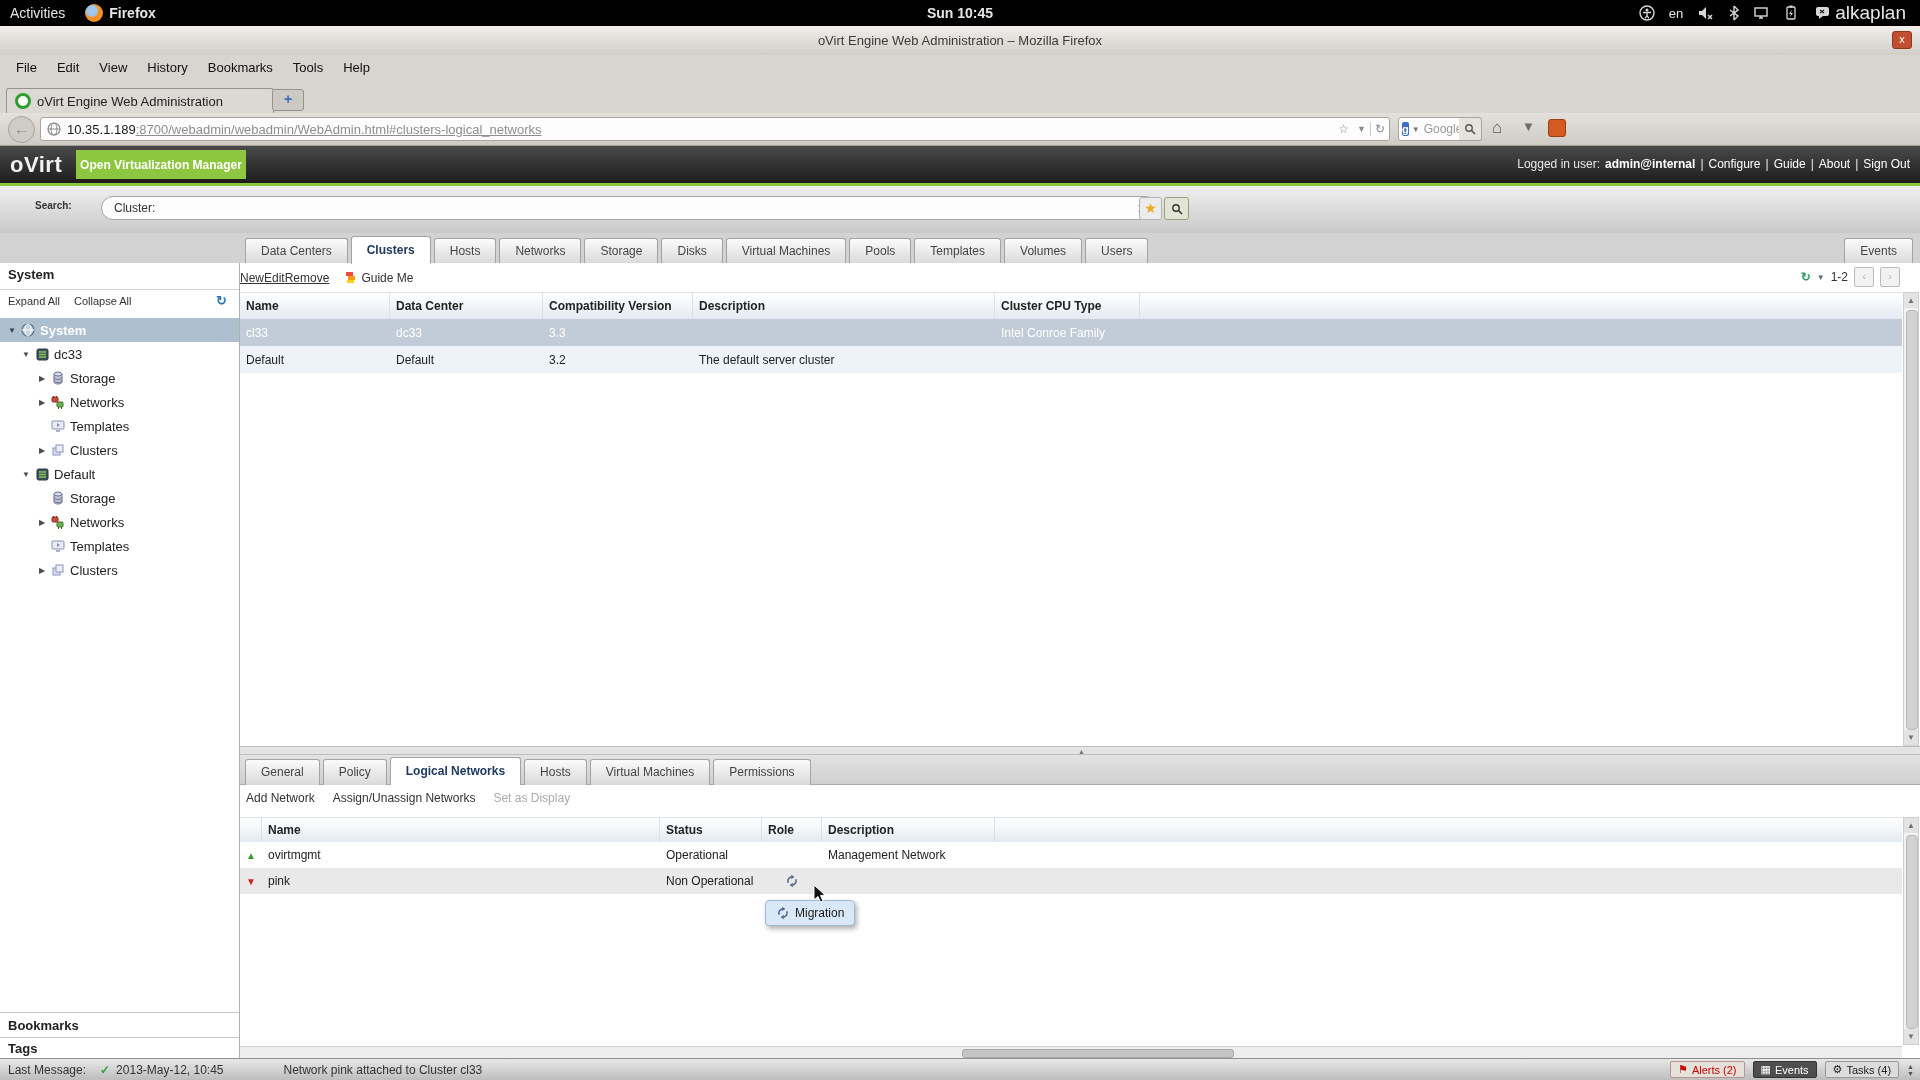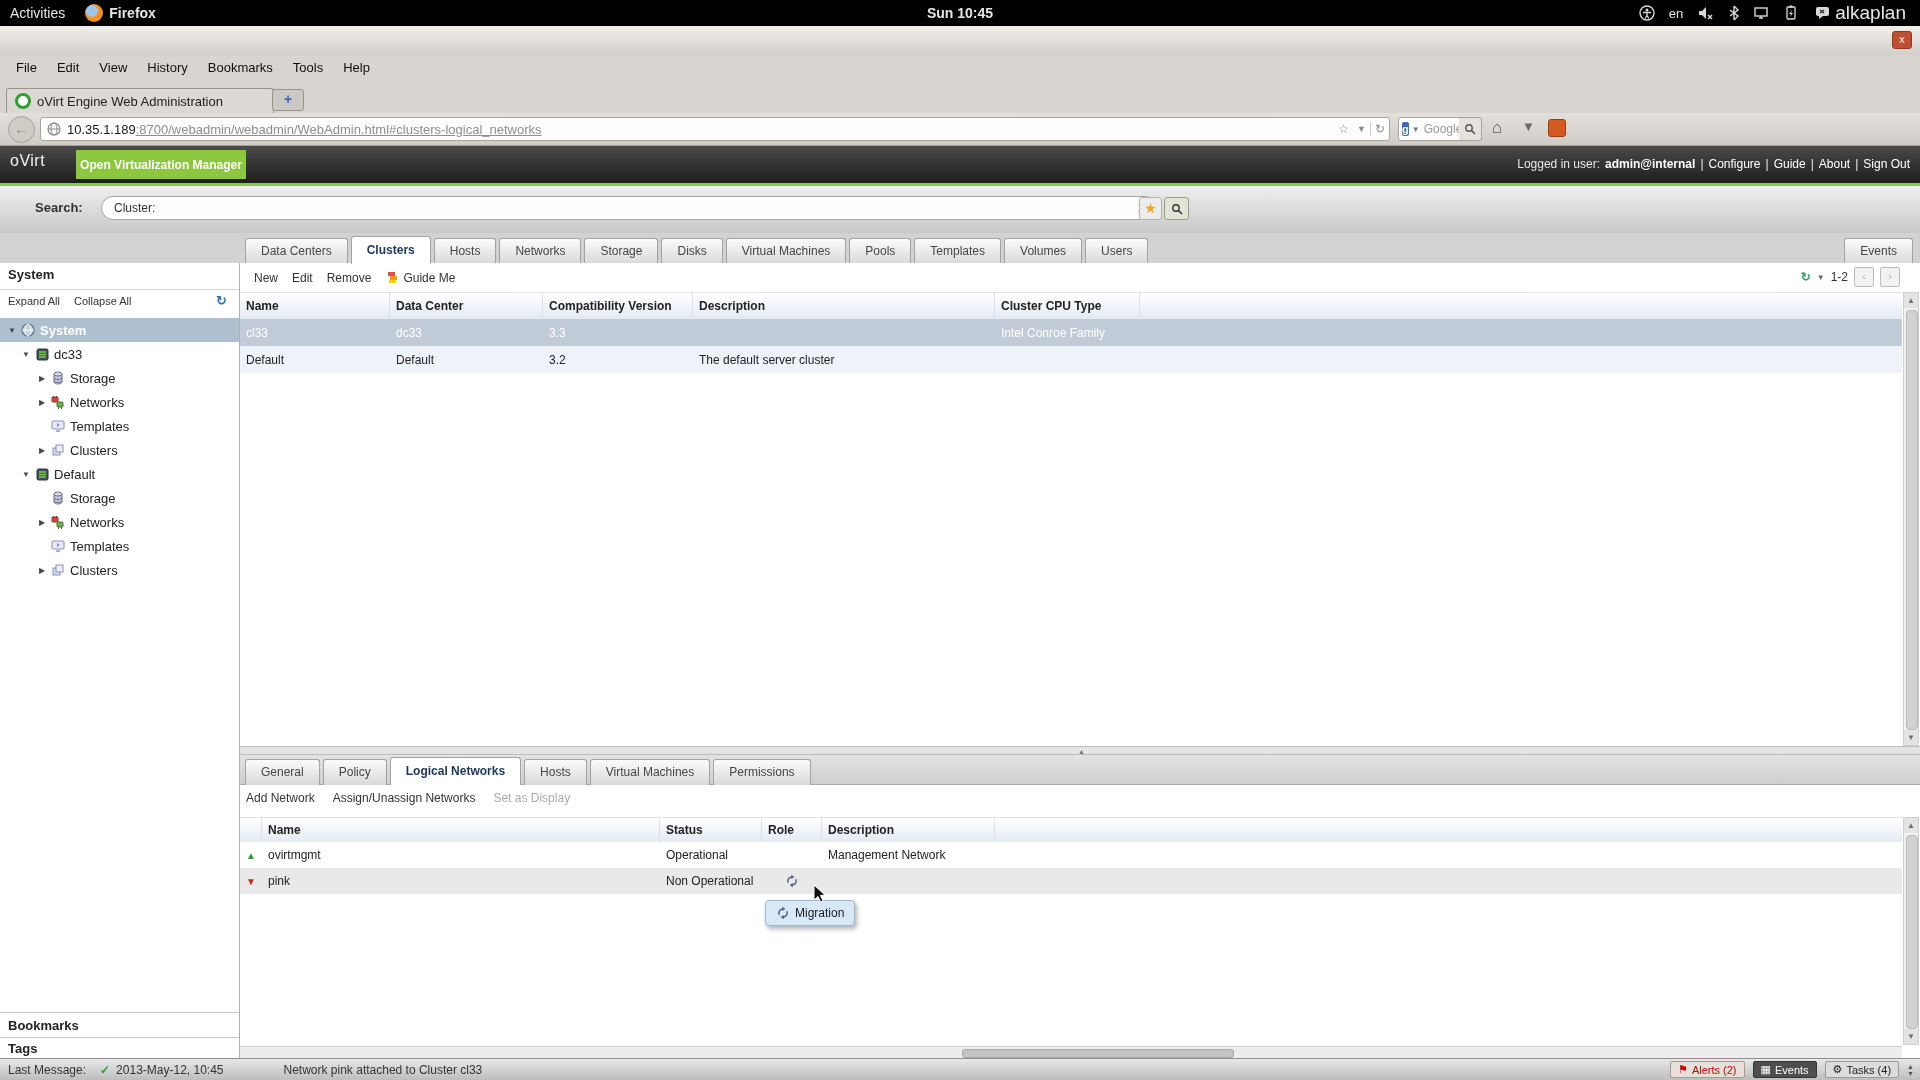--- a/index.html
+++ b/index.html
@@ -47,30 +47,30 @@
   .gicon{width:14px;height:14px;background:#3b6cc5;color:#fff;font-size:11px;font-weight:bold;
      text-align:center;line-height:14px;border-radius:2px;margin:0 3px;}
   #homebtn{position:absolute;left:1492px;top:5px;font-size:17px;color:#5c5852;}
   #dlbtn{position:absolute;left:1522px;top:6px;color:#6e6a64;font-size:13px;}
   #addon{position:absolute;left:1548px;top:6px;width:16px;height:16px;background:#d35a20;
      border:1px solid #9e3d12;border-radius:3px;}
   
   #ovheader{position:absolute;top:146px;left:0;width:1920px;height:37px;
      background:linear-gradient(#4a4a4a,#1d1d1d);}
   #ovgreenline{position:absolute;top:183px;left:0;width:1920px;height:3px;background:#8dc63f;}
-  #ovlogo{position:absolute;left:10px;top:6px;color:#f2f2f2;font-size:16px;font-weight:normal;letter-spacing:.5px;}
+  #ovlogo{position:absolute;left:10px;top:6px;color:#f2f2f2;font-size:22px;font-weight:bold;letter-spacing:.5px;}
   #ovbrand{position:absolute;left:76px;top:4px;width:170px;height:29px;background:#8dc63f;
      color:#fff;font-size:12px;font-weight:bold;display:flex;align-items:center;justify-content:center;}
   #userline{position:absolute;right:10px;top:11px;color:#e8e8e8;font-size:12px;display:flex;gap:5px;align-items:center;}
   #userline .usr{font-weight:bold;color:#fff;}
   #userline .lnk{color:#fff;}
   
   #searchband{position:absolute;top:186px;left:0;width:1920px;height:47px;
      background:linear-gradient(#efefef,#c9c9c9);}
-  #sb-label{position:absolute;left:35px;top:14px;font-size:13px;font-weight:bold;color:#333;}
+  #sb-label{position:absolute;left:35px;top:14px;font-size:10px;font-weight:bold;color:#333;}
   #sb-pill{position:absolute;left:101px;top:10px;width:1030px;height:22px;background:#fdfdfd;
      border:1px solid #a5a5a5;border-radius:12px;font-size:12px;color:#333;display:flex;align-items:center;padding:0 12px;}
   #sb-clear{margin-left:auto;color:#777;font-size:12px;}
   #sb-star{position:absolute;left:1139px;top:11px;width:21px;height:21px;background:#ececec;
      border:1px solid #b3b3b3;border-radius:3px;color:#f0a818;font-size:14px;text-align:center;line-height:20px;}
   #sb-mag{position:absolute;left:1164px;top:11px;width:23px;height:21px;background:#e2e5d6;
      border:1px solid #98a07e;border-radius:3px;display:flex;align-items:center;justify-content:center;}
   
   #maintabs{position:absolute;top:233px;left:0;width:1920px;height:30px;border-bottom:1px solid #9b9b9b;background:#d2d2d2;}
   .tab{display:inline-block;height:25px;line-height:25px;padding:0 15px;margin-right:3px;
@@ -90,21 +90,21 @@
   .exp{width:12px;text-align:center;font-size:8px;color:#4c4c4c;flex:none;}
   .trow.sel .exp{color:#35465a;}
   .ticon{width:16px;height:14px;margin:0 4px 0 2px;flex:none;display:flex;align-items:center;justify-content:center;}
   #sb-bm{position:absolute;left:0;top:749px;width:100%;height:25px;border-top:1px solid #c7c7c7;
      font-size:13px;font-weight:bold;color:#222;display:flex;align-items:center;padding-left:8px;box-sizing:border-box;}
   #sb-tags{position:absolute;left:0;top:774px;width:100%;height:21px;border-top:1px solid #c7c7c7;
      font-size:13px;font-weight:bold;color:#222;display:flex;align-items:center;padding-left:8px;box-sizing:border-box;}
   
   #mainpane{position:absolute;left:240px;top:263px;width:1680px;height:483px;background:#fff;}
   #mtoolbar{position:absolute;left:0;top:0;width:100%;height:29px;display:flex;align-items:center;font-size:12px;color:#333;}
-  .tool{margin-left:14px;}
+  .tool{margin-left:0;text-decoration:underline;}
   #guideico{margin-left:16px;margin-right:4px;display:flex;}
   #pager{position:absolute;right:20px;top:4px;display:flex;align-items:center;gap:6px;font-size:12px;color:#333;}
   .pgbtn{width:18px;height:18px;border:1px solid #bbb;border-radius:2px;background:#f2f2f2;
      color:#b5b5b5;font-size:11px;text-align:center;line-height:17px;}
   .ghead{position:absolute;left:0;top:29px;width:1662px;height:26px;
      background:linear-gradient(#ffffff,#e4eaf2);border-bottom:1px solid #c4cdd8;border-top:1px solid #dfe3ea;}
   .hcell{position:absolute;top:0;height:100%;display:flex;align-items:center;padding-left:6px;
      font-size:12px;font-weight:bold;color:#222;border-right:1px solid #d9e0ea;box-sizing:border-box;}
   .grow{position:absolute;left:0;width:1662px;height:27px;font-size:12px;}
   .gcell{position:absolute;top:0;height:100%;display:flex;align-items:center;padding-left:6px;box-sizing:border-box;}
@@ -202,20 +202,21 @@
             <rect x="1" y="1" width="13" height="9" rx="2" fill="#d8d8d8"></rect>
             <polygon points="4,10 4,13 8,10" fill="#d8d8d8"></polygon>
             <path d="M5 4l4 3M9 4l-4 3" stroke="#222" stroke-width="1.2"></path>
           </svg>
         <span style="font-size:19px">alkaplan</span>
       </span>
     </div>
   </div>
 
   <div id="titlebar">
+    <div id="wintitle">oVirt Engine Web Administration – Mozilla Firefox</div>
     <div id="winclose">x</div>
   </div>
 
   <div id="menubar">
     <span class="menu-item">File</span>
     <span class="menu-item">Edit</span>
     <span class="menu-item">View</span>
     <span class="menu-item">History</span>
     <span class="menu-item">Bookmarks</span>
     <span class="menu-item">Tools</span>

